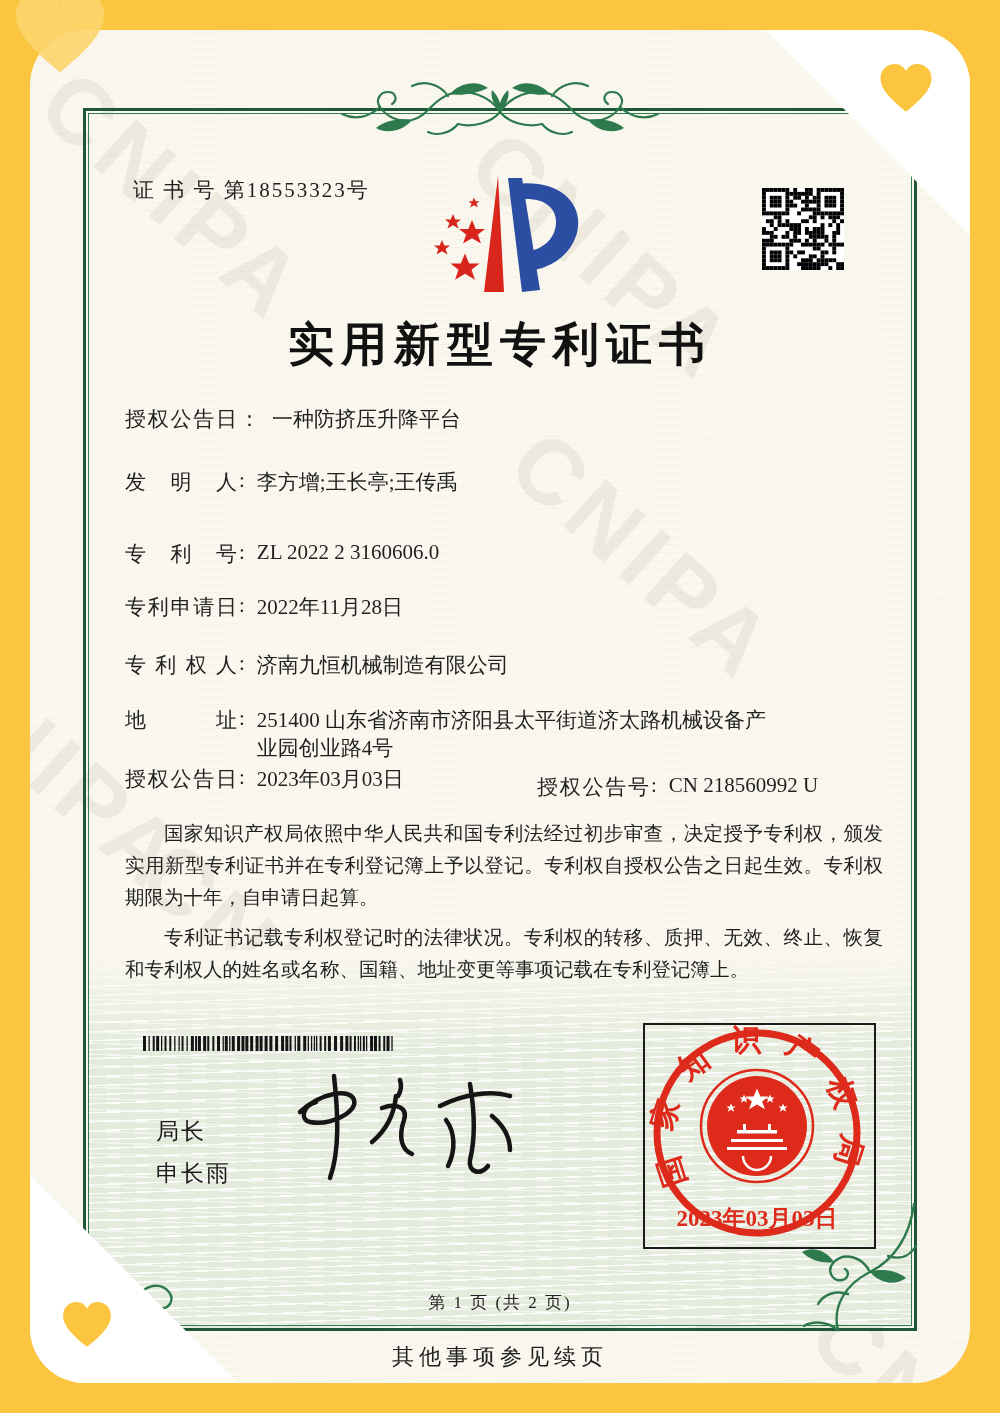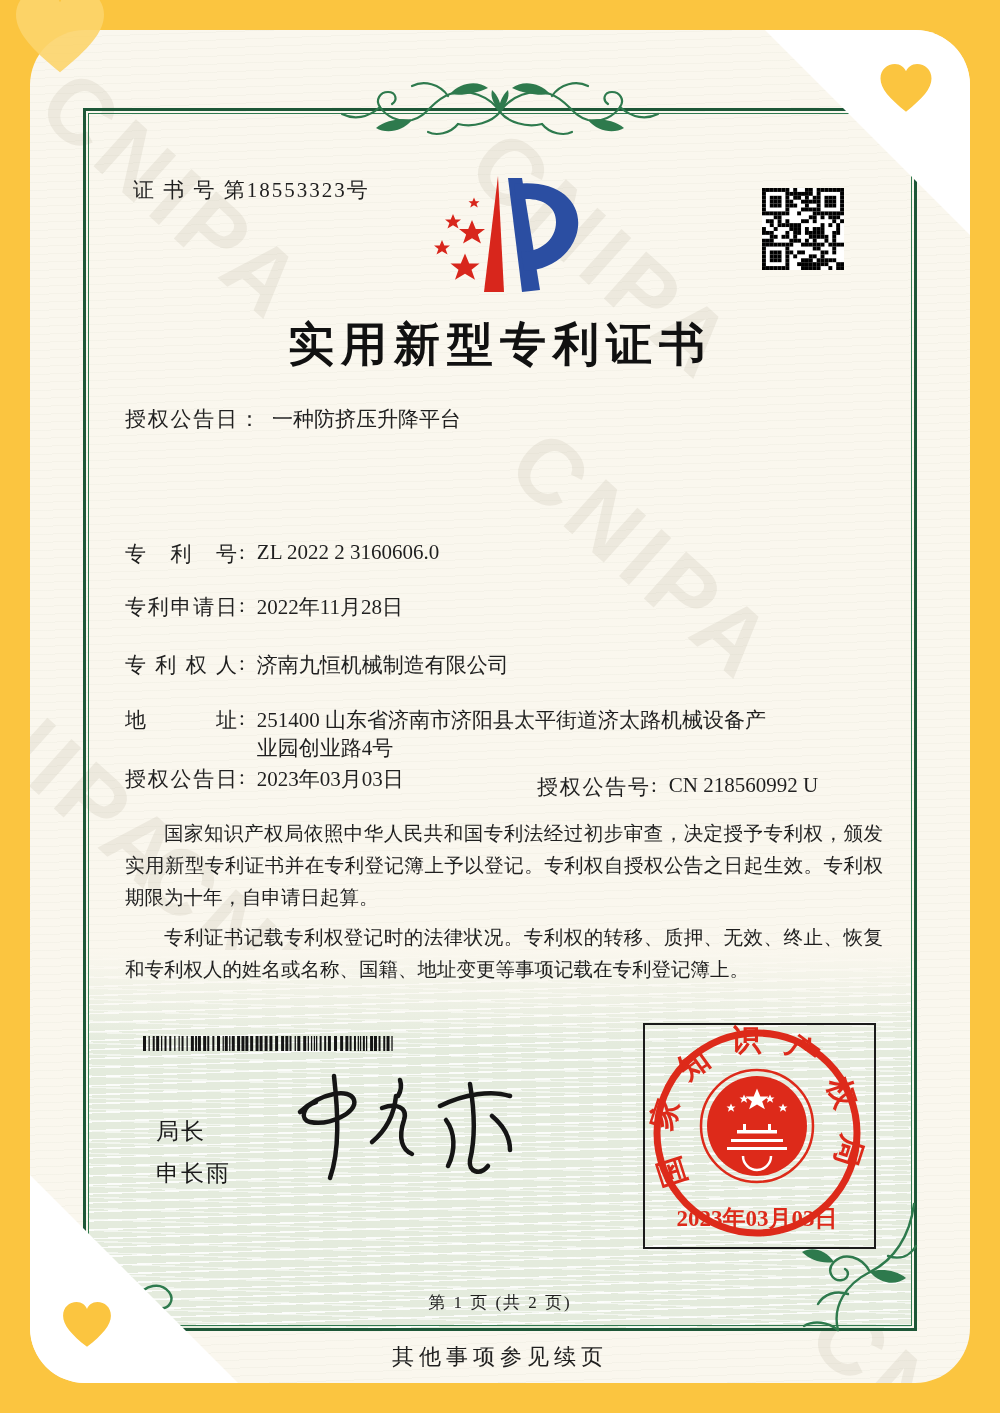--- a/index.html
+++ b/index.html
@@ -381,20 +381,23 @@
           <rect x="68" y="80" width="4" height="4" fill="#000"></rect>
           <rect x="76" y="80" width="4" height="4" fill="#000"></rect>
           <rect x="80" y="80" width="4" height="4" fill="#000"></rect>
         </svg>
 
       <div class="title">实用新型专利证书</div>
 
       <div class="row" style="top:375px">
         <span class="lbl">授权公告日</span><span class="col">：</span><span class="val">一种防挤压升降平台</span>
       </div>
+      <div class="row" style="top:438px">
+        <span class="lbl">发明人</span><span class="col">:</span><span class="val">李方增;王长亭;王传禹</span>
+      </div>
       <div class="row" style="top:510px">
         <span class="lbl">专利号</span><span class="col">:</span><span class="val">ZL 2022 2 3160606.0</span>
       </div>
       <div class="row" style="top:563px">
         <span class="lbl">专利申请日</span><span class="col">:</span><span class="val">2022年11月28日</span>
       </div>
       <div class="row" style="top:621px">
         <span class="lbl">专利权人</span><span class="col">:</span><span class="val">济南九恒机械制造有限公司</span>
       </div>
       <div class="row" style="top:676px">

